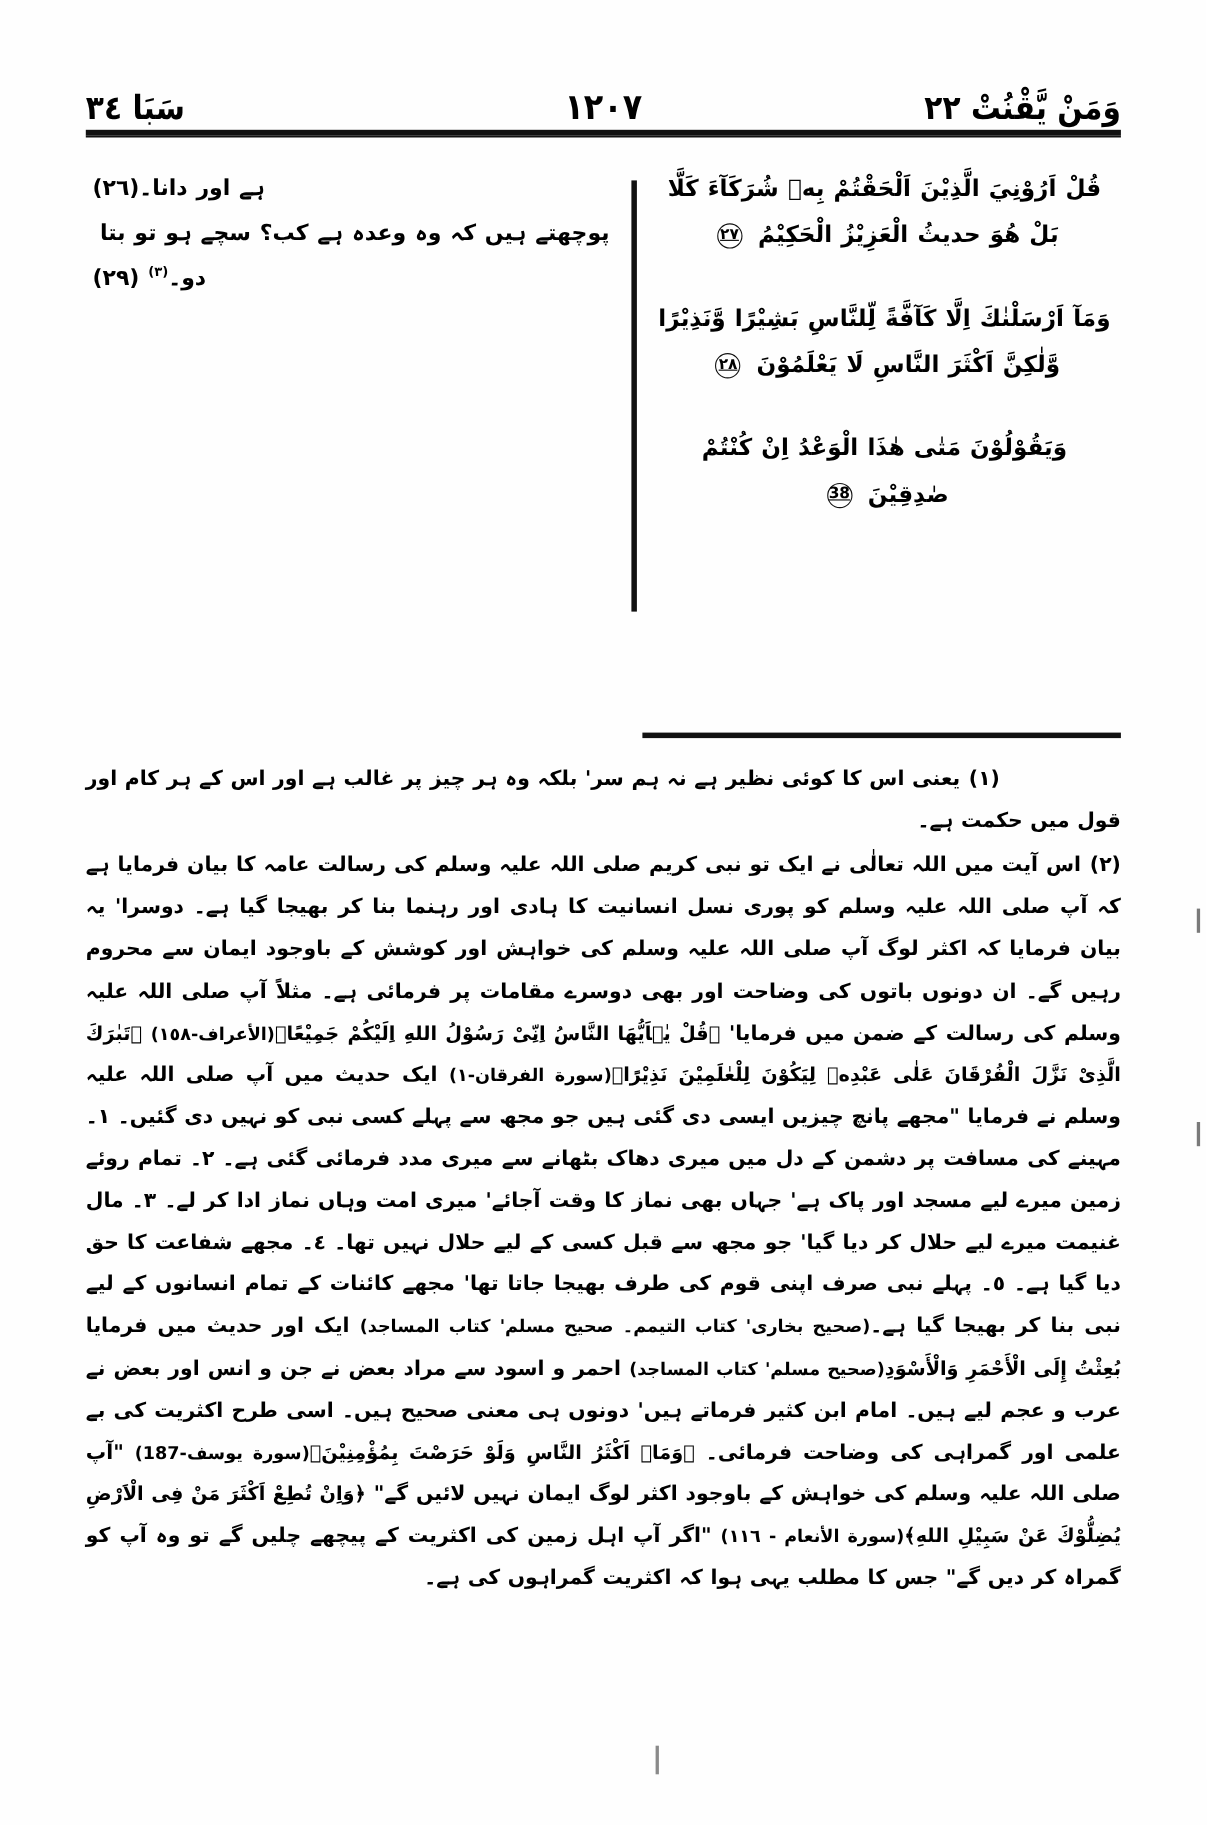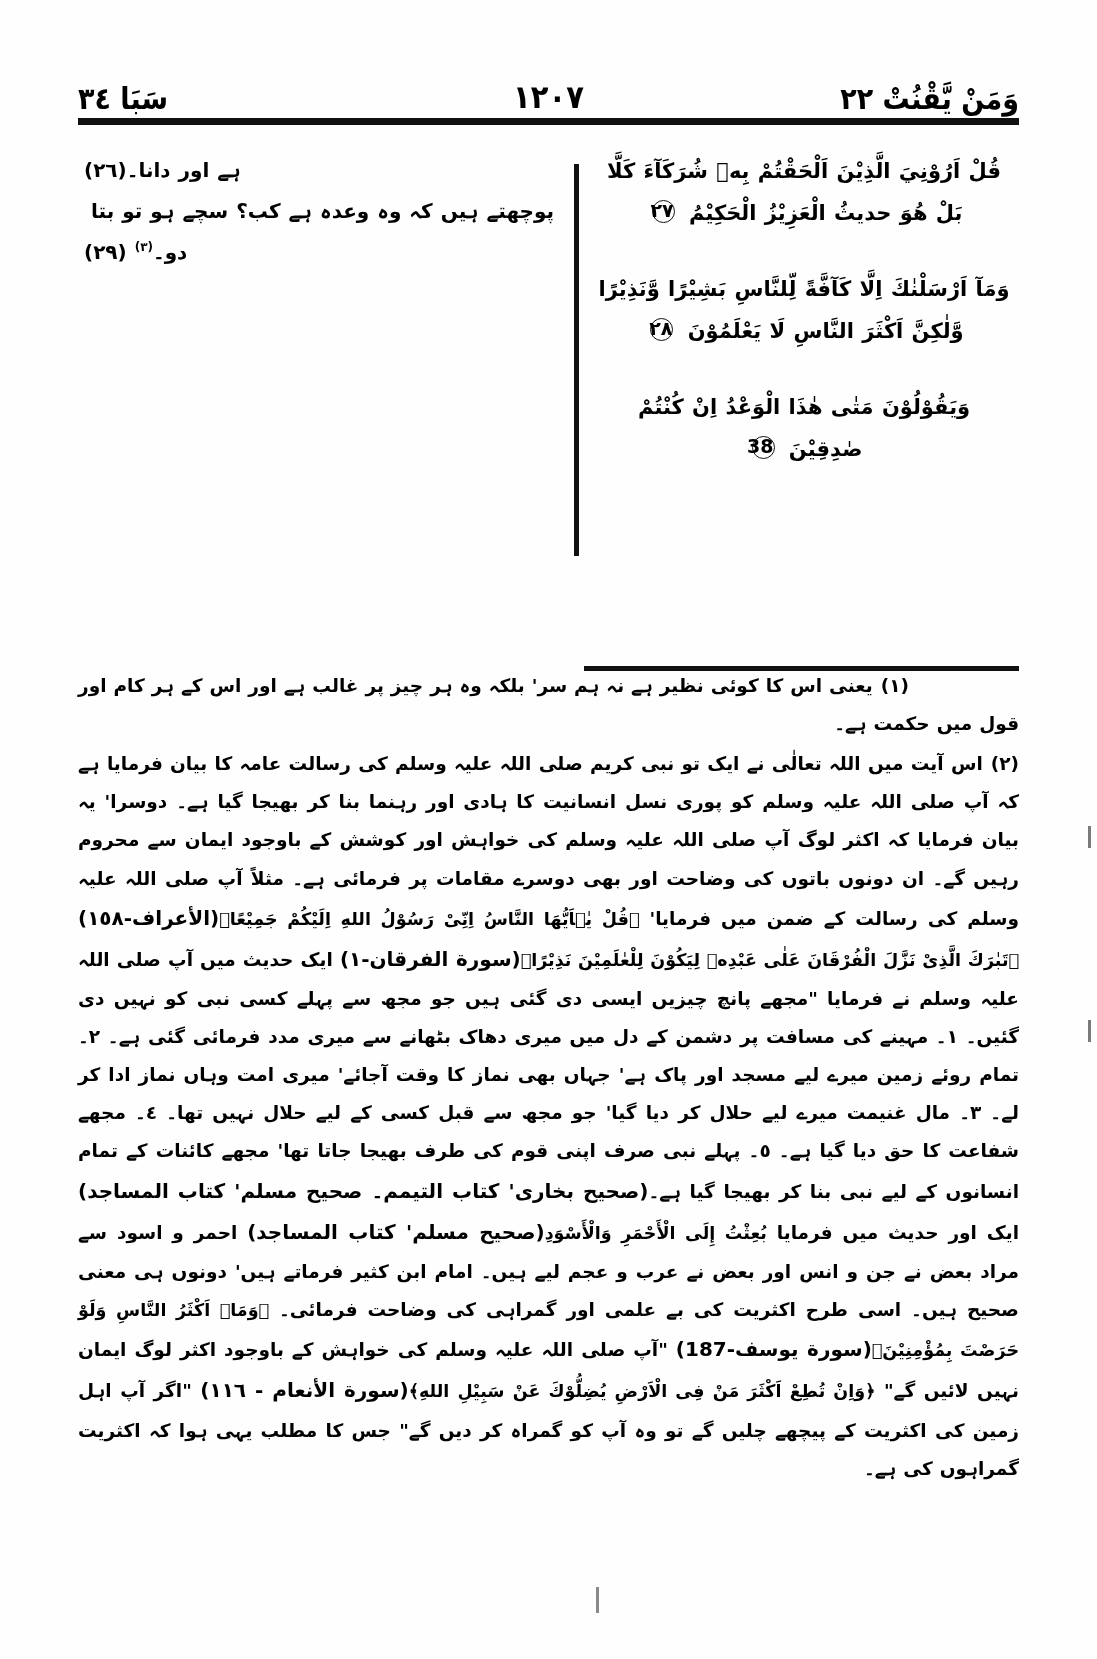--- a/index.html
+++ b/index.html
@@ -111,30 +111,31 @@
     font-family: "DejaVu Sans", "Liberation Sans", sans-serif;
     font-size: 21px;
     font-weight: 700;
     line-height: 2.0;
     margin: 0 0 34px 0;
     text-align: center;
     word-spacing: 1px;
   }
   .ayah .ayah-num {
     display: inline-block;
-    font-size: 19px;
+    font-size: 14px;
     font-weight: 700;
     border: 1.6px solid #111;
     border-radius: 50%;
     width: 21px;
     height: 21px;
     line-height: 19px;
     text-align: center;
     margin: 0 6px;
     vertical-align: 3px;
+    text-decoration: underline;
   }
 
   .urdu-line {
     font-family: "DejaVu Sans", "Liberation Sans", sans-serif;
     font-size: 20px;
     font-weight: 600;
     line-height: 2.05;
     margin: 0;
     text-align: justify;
     text-align-last: justify;
@@ -155,21 +156,21 @@
     top: 666px;
     right: 78px;
     width: 435px;
     height: 5px;
     background: #111;
   }
 
   
   .footnotes {
     position: absolute;
-    top: 667px;
+    top: 690px;
     right: 78px;
     left: 78px;
     direction: rtl;
     text-align: justify;
   }
   .fn {
     font-family: "DejaVu Sans", "Liberation Sans", sans-serif;
     font-size: 18.5px;
     font-weight: 600;
     line-height: 2.06;
@@ -180,21 +181,21 @@
   }
   .fn .fn-marker {
     font-weight: 700;
     margin-left: 8px;
   }
   .fn .quran {
     font-weight: 700;
     font-size: 17.5px;
   }
   .fn .ref {
-    font-size: 20px;
+    font-size: 16px;
     font-weight: 600;
   }
   .fn-first-indent { text-indent: 110px; }
 
   
   .edge-tick {
     position: absolute;
     right: 6px;
     width: 3px;
     height: 22px;

